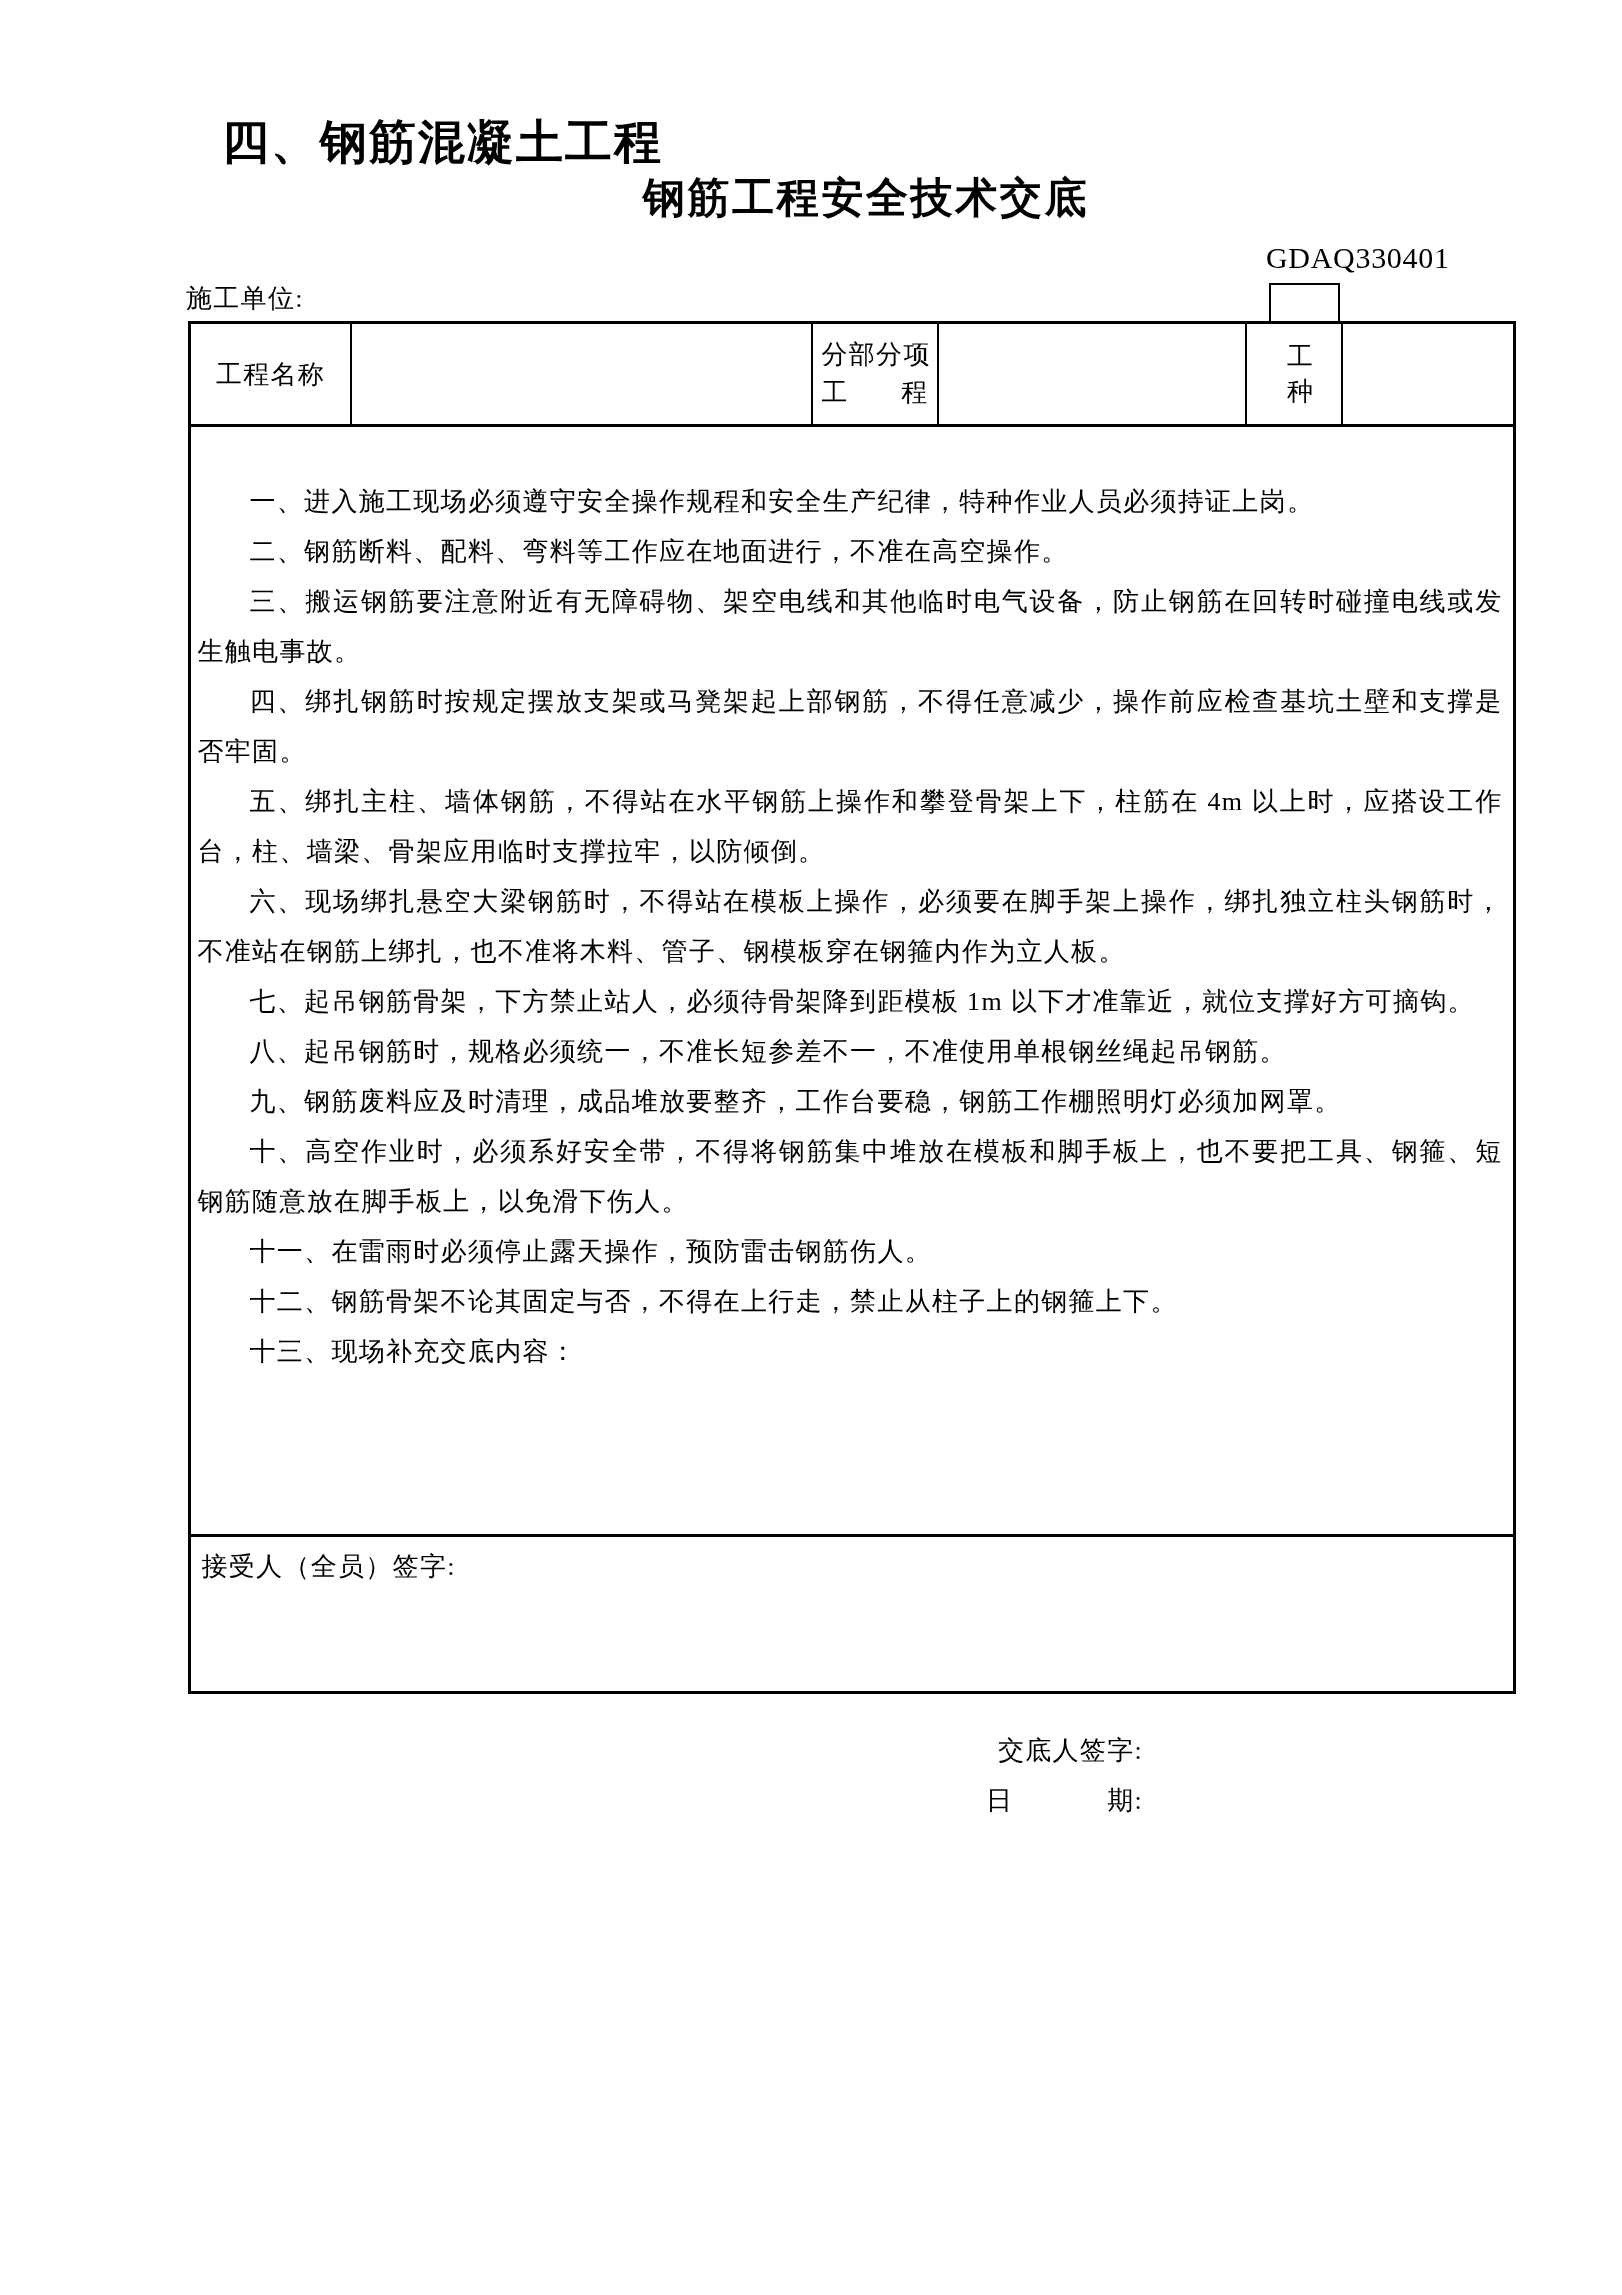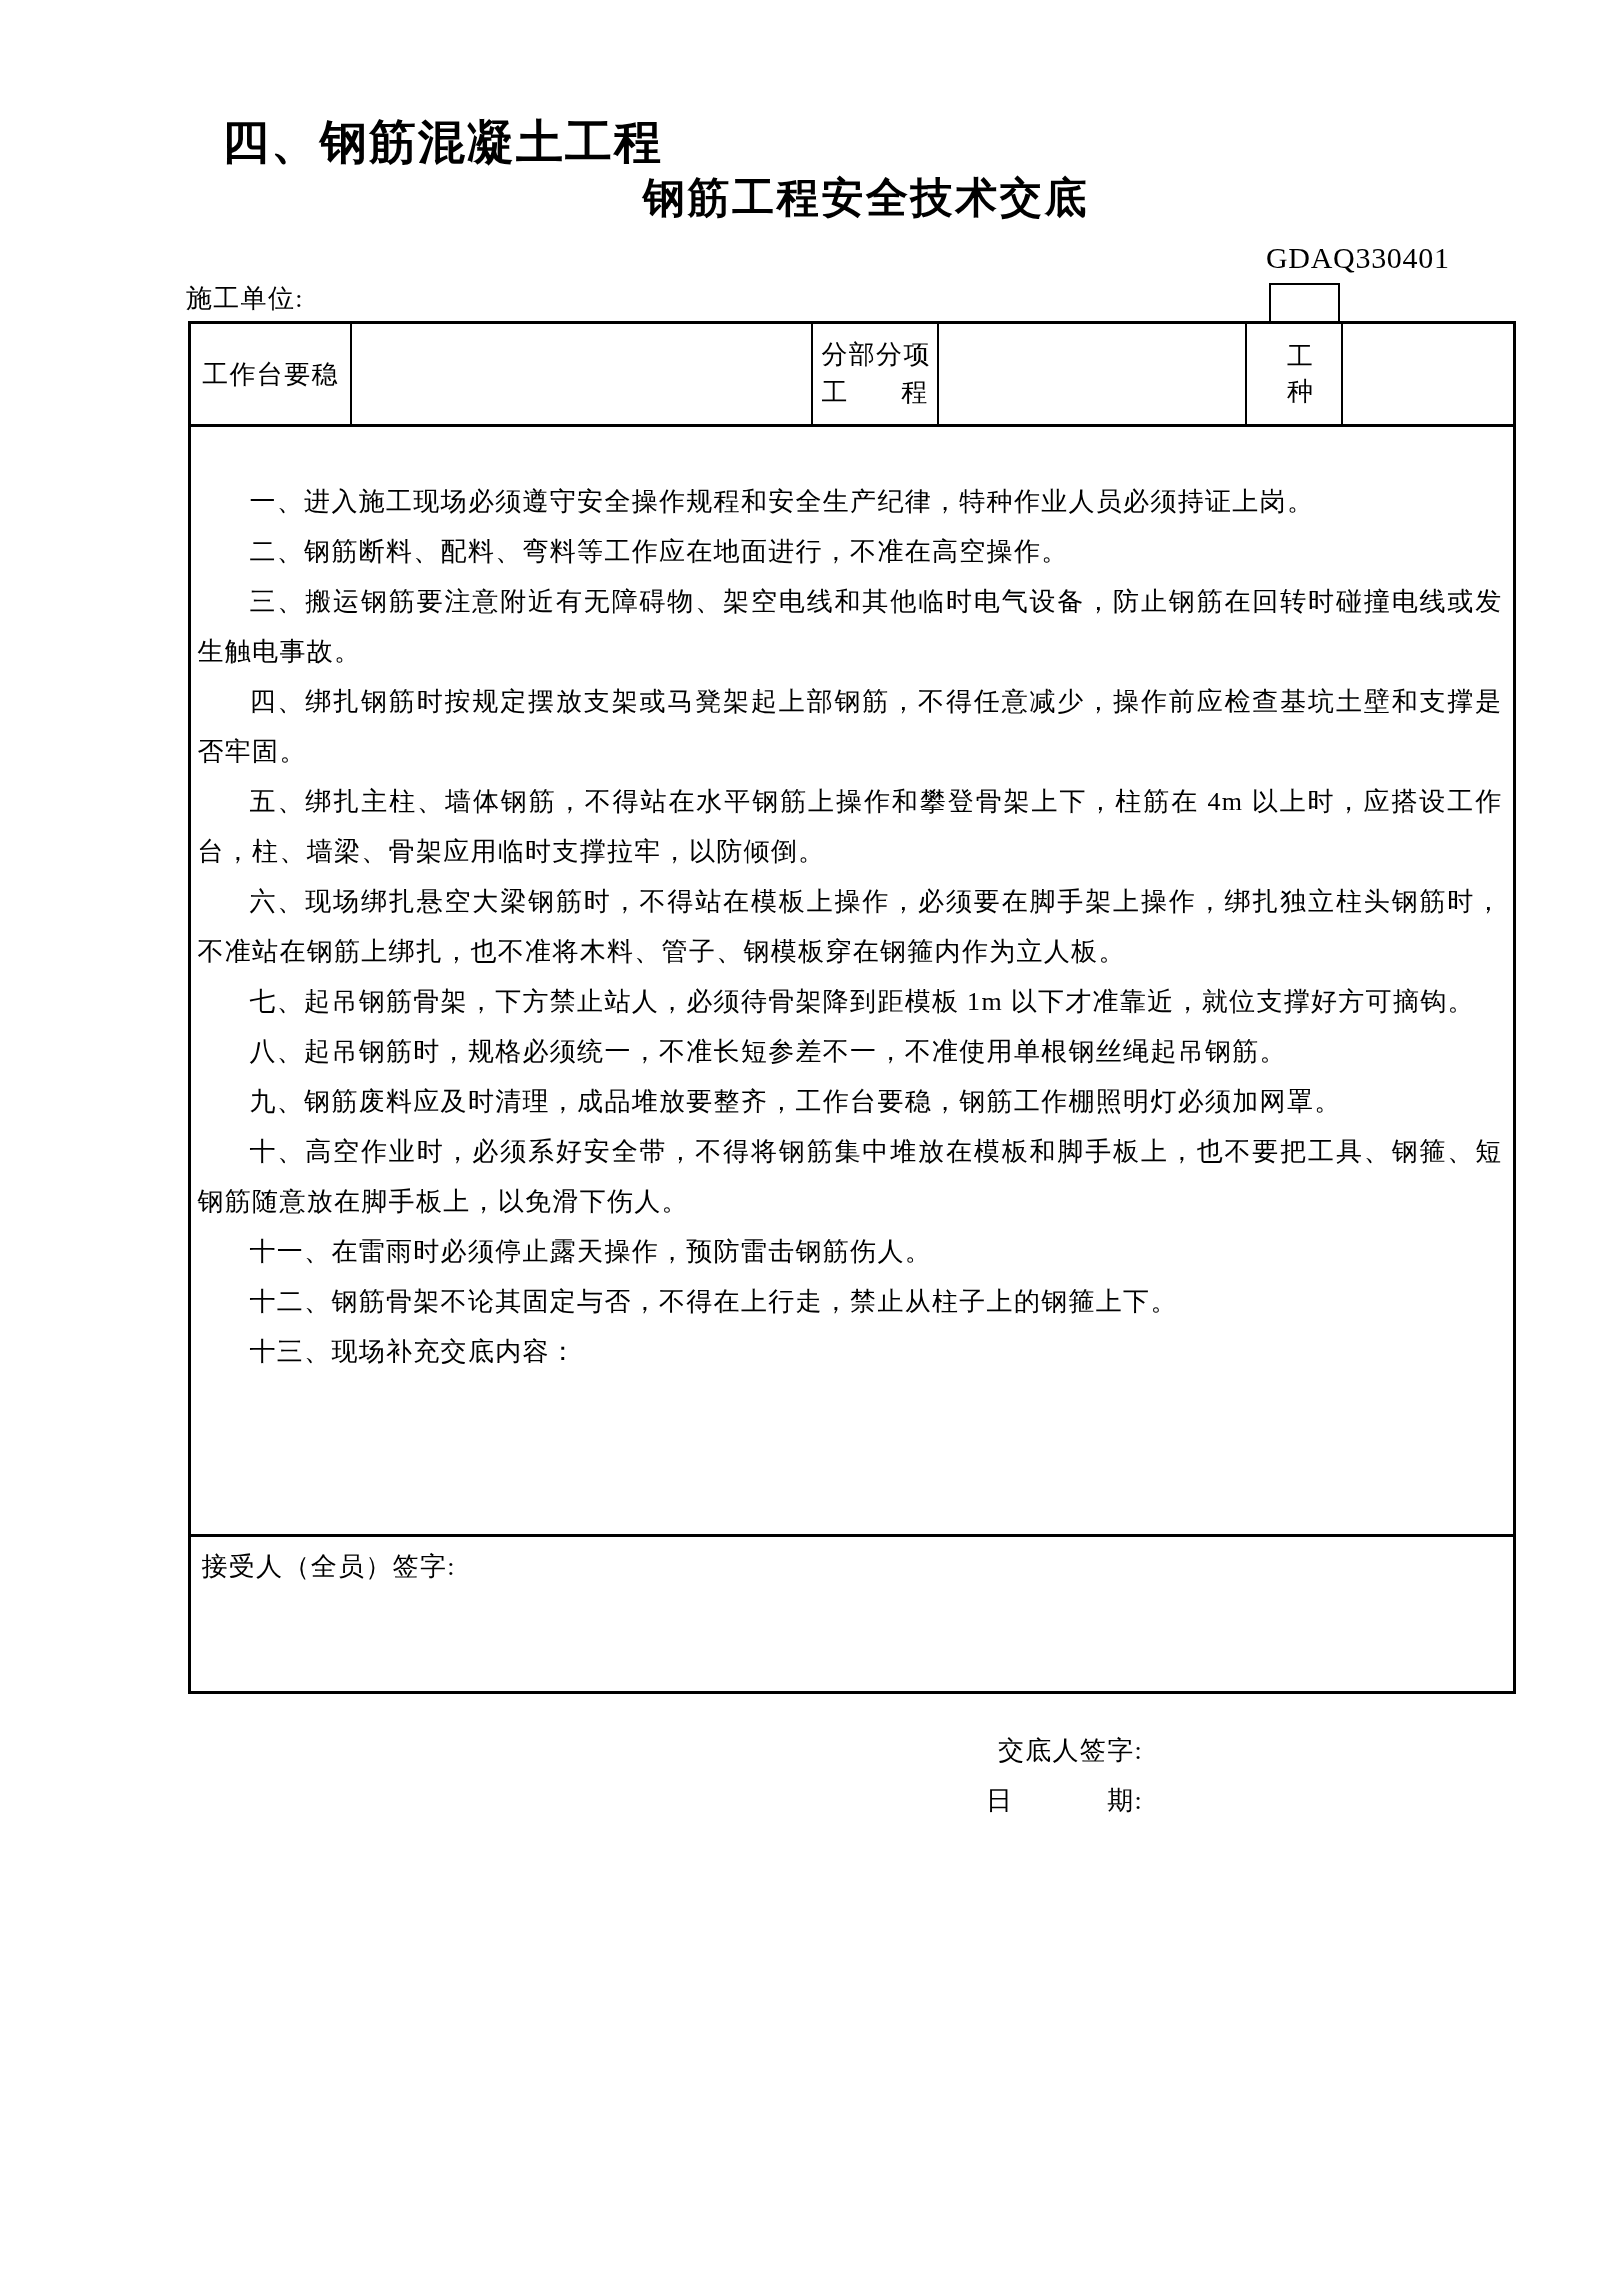--- a/index.html
+++ b/index.html
@@ -91,21 +91,21 @@
     <span class="code-label">GDAQ330401</span>
     <span class="code-box"></span>
   </div>
 
   <div class="unit-label">施工单位:</div>
 
   <div class="form-table">
 
     <div class="header-row">
       <div class="hcell w-c1">
-        <span>工作台要稳</span>
+        <span>工程名称</span>
       </div>
       <div class="hcell w-c2"></div>
       <div class="hcell w-c3">
         <div class="subdiv">
           <span class="line">分部分项</span>
           <span class="line2">
             <span>工</span>
             <span>程</span>
           </span>
         </div>

